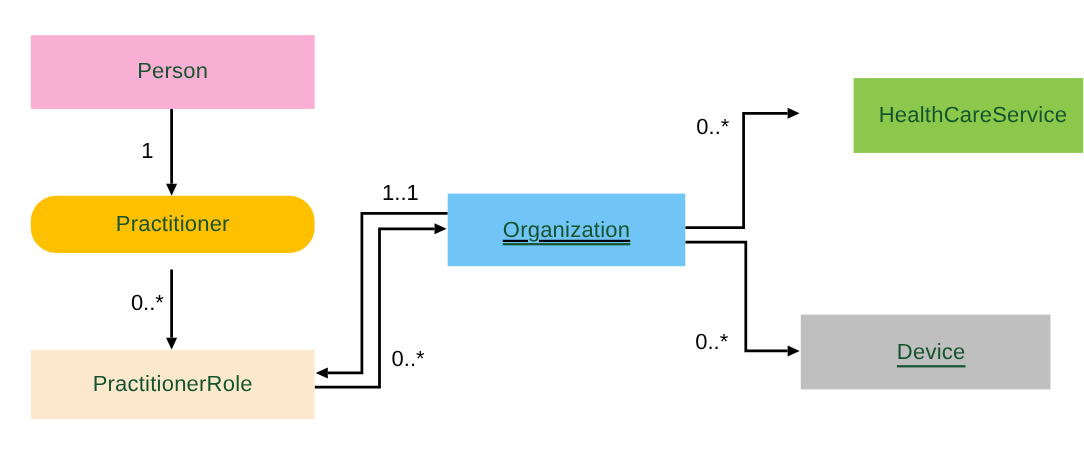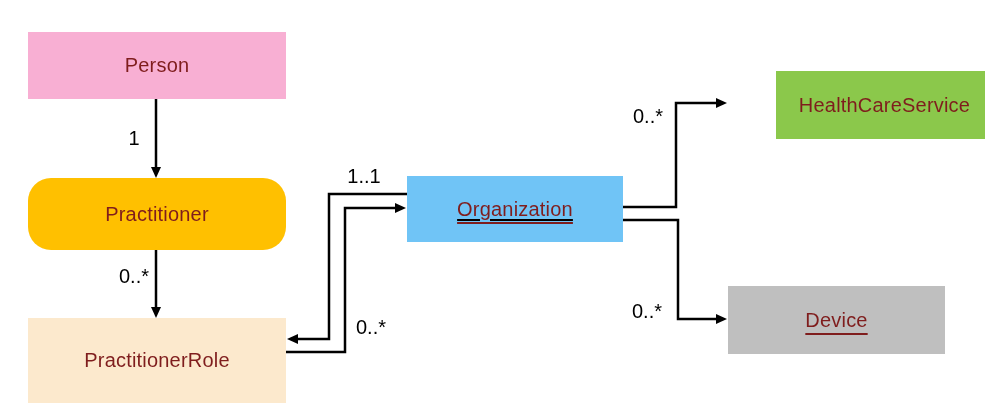--- a/index.html
+++ b/index.html
@@ -16,26 +16,26 @@
   .connectors { position: absolute; left: 0; top: 0; width: 985px; height: 409px; }
   .edge { stroke: #000000; stroke-width: 2.5; fill: none; }
   .head { fill: #000000; stroke: none; }
 
   .node {
     position: absolute;
     display: flex;
     align-items: center;
     justify-content: center;
     font-size: 20px;
-    color: #7f1d1d;
+    color: #14532d;
     letter-spacing: 0.2px;
   }
   #node-person            { left: 28px;  top: 32px;  width: 258px; height: 67px; }
-  #node-practitioner      { left: 28px;  top: 178px; width: 258px; height: 72px; border-radius: 23px; }
-  #node-practitioner-role { left: 28px;  top: 318px; width: 258px; height: 85px; }
+  #node-practitioner      { left: 28px;  top: 178px; width: 258px; height: 52px; border-radius: 23px; }
+  #node-practitioner-role { left: 28px;  top: 318px; width: 258px; height: 63px; }
   #node-organization      { left: 407px; top: 176px; width: 216px; height: 66px; }
   #node-healthcare-service{ left: 728px; top: 71px;  width: 217px; height: 68px; }
   #node-device            { left: 728px; top: 286px; width: 217px; height: 68px; }
 
   .mult {
     position: absolute;
     width: 56px;
     text-align: center;
     font-size: 20px;
     line-height: 23px;
@@ -117,21 +117,21 @@
   </div>
 
   <div class="node" id="node-organization" style="background: rgb(112, 196, 246);">
     <span class="squiggle"><span class="ul-solid">Organization</span></span>
   </div>
 
   <div class="node" id="node-healthcare-service" style="background: rgb(139, 200, 75); margin-left: 48px;">
     <span>HealthCareService</span>
   </div>
 
-  <div class="node" id="node-device" style="background: rgb(191, 191, 191);">
+  <div class="node" id="node-device" style="background: rgb(191, 191, 191); padding-left: 10px;">
     <span class="squiggle"><span>Device</span></span>
   </div>
 
   <div class="mult" id="mult-person-practitioner">1</div>
 
   <div class="mult" id="mult-practitioner-role">0..*</div>
 
   <div class="mult" id="mult-role-organization">1..1</div>
 
   <div class="mult" id="mult-organization-role">0..*</div>

